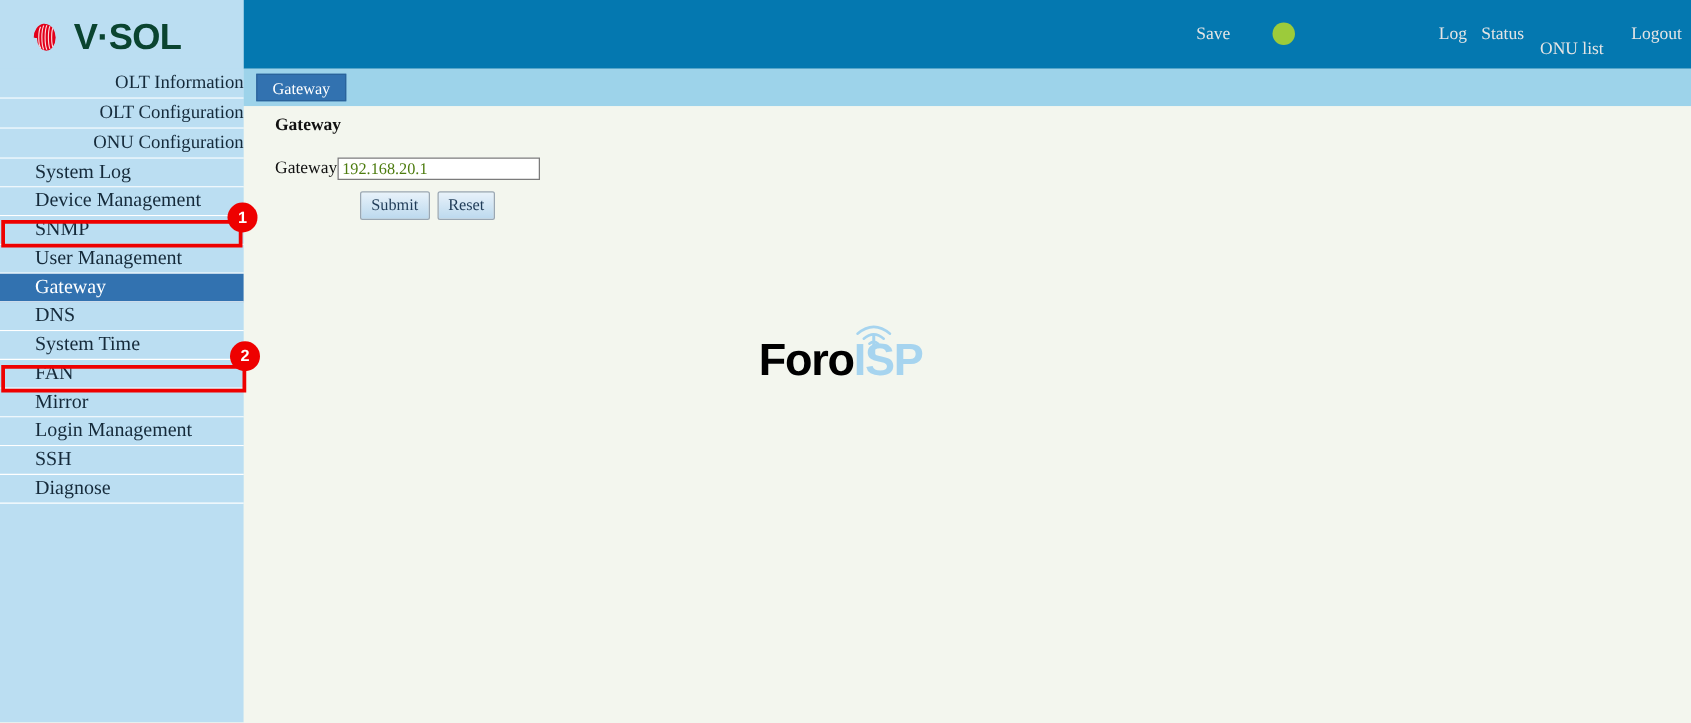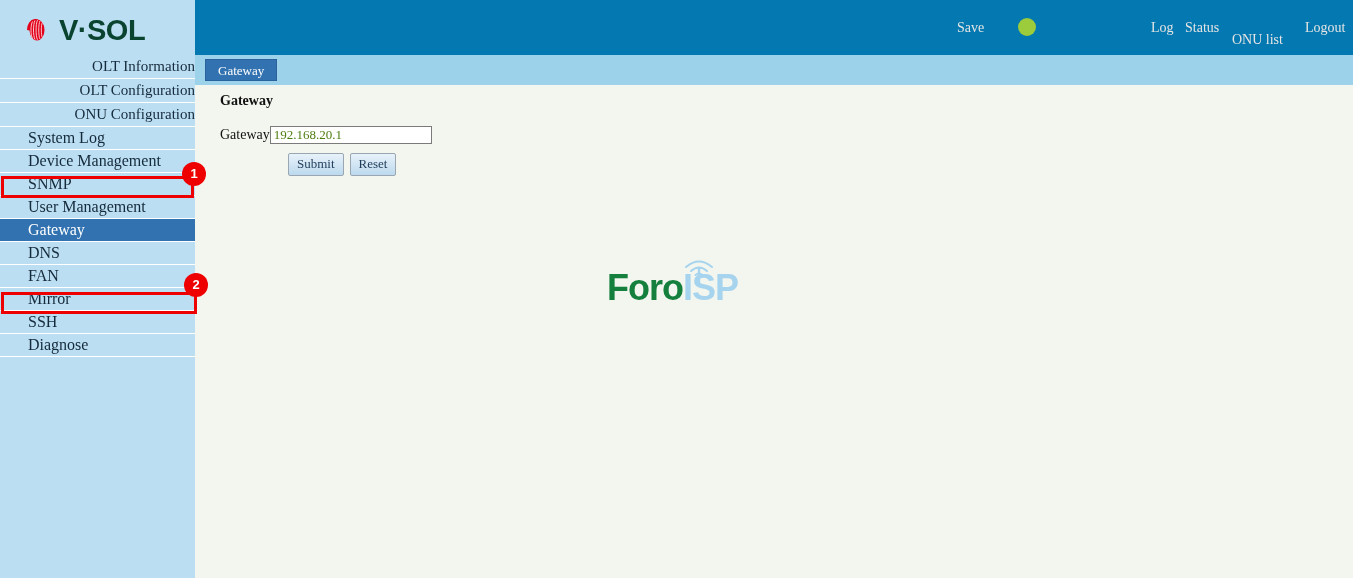--- a/index.html
+++ b/index.html
@@ -199,21 +199,21 @@
   #wm-text {
     position: absolute;
     left: 0; top: 15px;
     font-family: "Liberation Sans", sans-serif;
     font-size: 36px;
     font-weight: bold;
     letter-spacing: -1px;
     line-height: 1;
     white-space: nowrap;
   }
-  .wm-foro { color: #15803d; }
+  .wm-foro { color: #000000; }
   .wm-isp { color: #a6d4ef; }
   #wm-tower { position: absolute; left: 72px; top: 0px; }
 
   
   .anno-box {
     position: absolute;
     border: 3px solid #ee0000;
     pointer-events: none;
   }
   #anno-box-1 { left: 1px; top: 176px; width: 193px; height: 22px; }
@@ -265,22 +265,24 @@
       <div class="menu-top">OLT Information</div>
       <div class="menu-top">OLT Configuration</div>
       <div class="menu-top">ONU Configuration</div>
 
       <div class="menu-sub">System Log</div>
       <div class="menu-sub">Device Management</div>
       <div class="menu-sub">SNMP</div>
       <div class="menu-sub">User Management</div>
       <div class="menu-sub selected">Gateway</div>
       <div class="menu-sub">DNS</div>
+      <div class="menu-sub">System Time</div>
       <div class="menu-sub">FAN</div>
       <div class="menu-sub">Mirror</div>
+      <div class="menu-sub">Login Management</div>
       <div class="menu-sub">SSH</div>
       <div class="menu-sub">Diagnose</div>
     </div>
   </div>
 
   <div id="header">
     <div class="hdr-link" id="save-link">Save</div>
     <div id="status-dot"></div>
     <div class="hdr-link" id="log-link">Log</div>
     <div class="hdr-link" id="status-link">Status</div>

